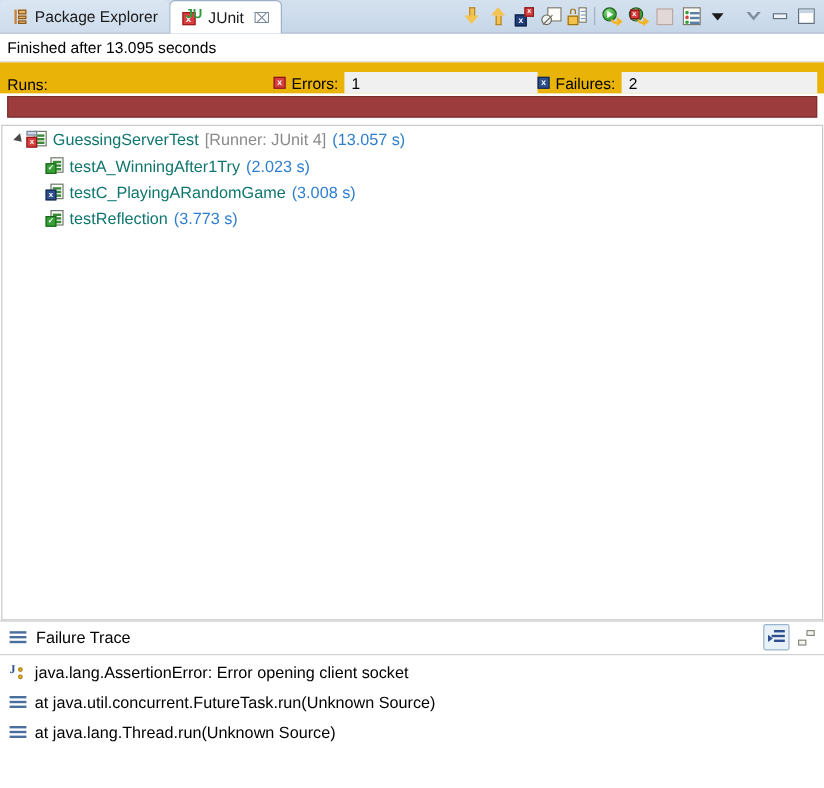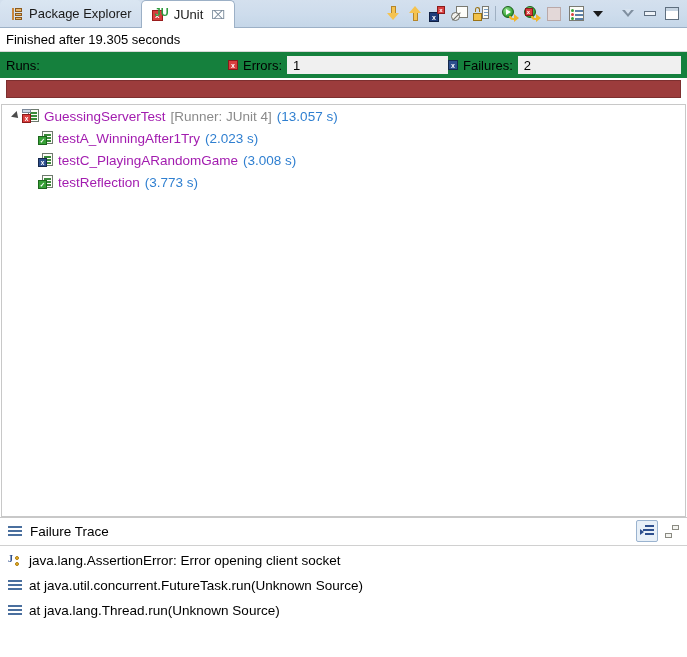--- a/index.html
+++ b/index.html
@@ -178,22 +178,22 @@
     padding:0 6px;
     font-size:13px;
     background:#ffffff;
     border-bottom:1px solid #d9d9d9;
   }
 
   
   .counters {
     flex: 0 0 26px;
     height:26px;
-    display:flex; align-items:center;
-    background:#15803d;
+    display:flex; align-items:flex-end;
+    background:#eab308;
     padding:0 6px;
     gap:0;
   }
   .cgroup { display:flex; align-items:center; gap:5px; }
   .clabel { font-size:13px; color:#000; white-space:nowrap; }
   .cfield {
     background:#f0f0f0;
     height:18px;
     display:flex; align-items:center;
     padding:0 6px;
@@ -278,21 +278,21 @@
 
   
   .ico-suite { width:17px; height:14px; position:relative; display:inline-block; flex:0 0 17px;}
   .ico-suite .sheet { position:absolute; right:0; top:0; width:11px; height:13px; background:#fdfdf8; border:1px solid #6e7a6e;}
   .ico-suite .sheet b { position:absolute; left:1px; width:7px; height:1.5px; background:#3a8a3a; display:block;}
   .ico-suite .badge { position:absolute; left:0; bottom:0; width:9px; height:9px;
     background:#d93f3f; border:1px solid #8a1a1a; color:#fff;
     font-size:6.5px; line-height:8px; font-weight:bold; text-align:center;}
   .ico-suite .cap { position:absolute; left:0; top:0; width:9px; height:4px; background:#cfd8e4; border:1px solid #7b8899;}
 
-  .tname { color:#a21caf; }
+  .tname { color:#0f766e; }
   .truner { color:#8a8a8a; }
   .ttime { color:#2f7fd0; }
 
   
   .ftheader {
     flex:0 0 28px;
     height:28px;
     display:flex; align-items:center;
     padding:0 4px 0 8px;
     background:#ffffff;
@@ -460,21 +460,21 @@
       </div>
 
       <div class="tb">
         <span class="ico-max"></span>
       </div>
 
     </div>
   </div>
 
   <div class="statusline">
-    <span>Finished after 19.305 seconds</span>
+    <span>Finished after 13.095 seconds</span>
   </div>
 
   <div class="counters">
     <div class="cgroup" style="width:222px">
       <span class="clabel">Runs:</span>
     </div>
     <div class="cgroup" style="width:220px">
       <span class="mini-sq red">x</span>
       <span class="clabel">Errors:</span>
       <span class="cfield" style="flex:1">1</span>

